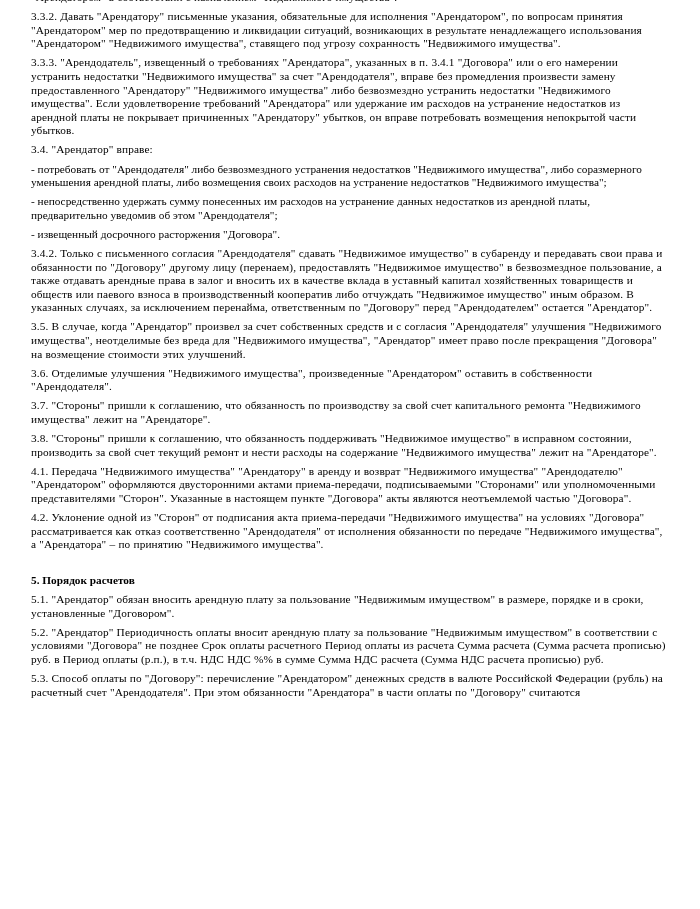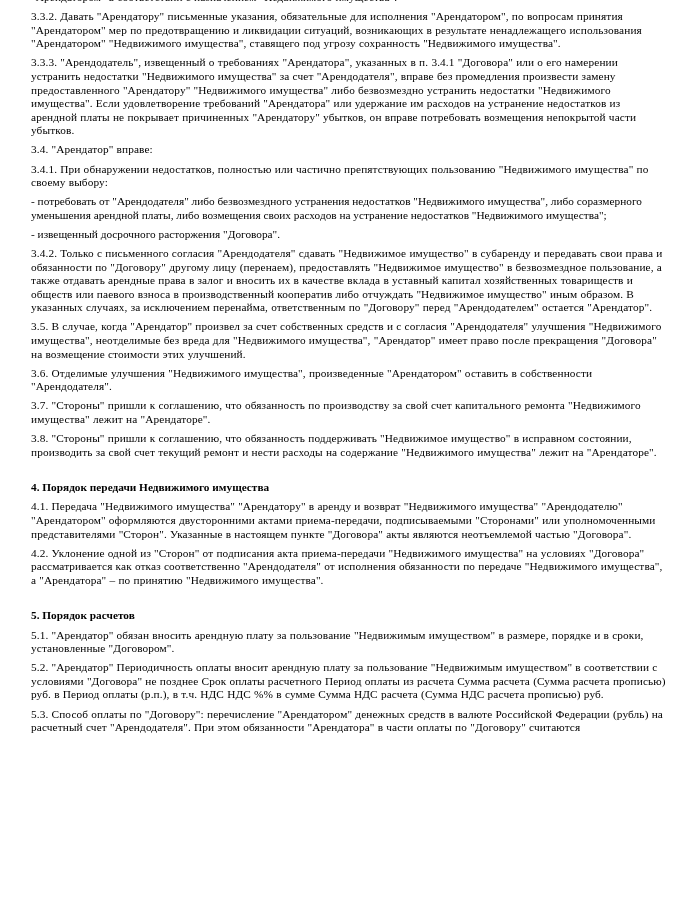--- a/index.html
+++ b/index.html
@@ -65,39 +65,38 @@
   <div class="doc-body">
 
     <p class="para clipped-top">"Арендатором" в соответствии с назначением "Недвижимого имущества".</p>
 
     <p class="para">3.3.2. Давать "Арендатору" письменные указания, обязательные для исполнения "Арендатором", по вопросам принятия "Арендатором" мер по предотвращению и ликвидации ситуаций, возникающих в результате ненадлежащего использования "Арендатором" "Недвижимого имущества", ставящего под угрозу сохранность "Недвижимого имущества".</p>
 
     <p class="para">3.3.3. "Арендодатель", извещенный о требованиях "Арендатора", указанных в п. 3.4.1 "Договора" или о его намерении устранить недостатки "Недвижимого имущества" за счет "Арендодателя", вправе без промедления произвести замену предоставленного "Арендатору" "Недвижимого имущества" либо безвозмездно устранить недостатки "Недвижимого имущества". Если удовлетворение требований "Арендатора" или удержание им расходов на устранение недостатков из арендной платы не покрывает причиненных "Арендатору" убытков, он вправе потребовать возмещения непокрытой части убытков.</p>
 
     <p class="para">3.4. "Арендатор" вправе:</p>
 
-    <p class="para">3.4.1. При обнаружении недостатков, полностью или частично препятствующих пользованию "Недвижимого имущества" по своему выбору:</p>
 
     <p class="dash">- потребовать от "Арендодателя" либо безвозмездного устранения недостатков "Недвижимого имущества", либо соразмерного уменьшения арендной платы, либо возмещения своих расходов на устранение недостатков "Недвижимого имущества";</p>
 
+    <p class="dash">- непосредственно удержать сумму понесенных им расходов на устранение данных недостатков из арендной платы, предварительно уведомив об этом "Арендодателя";</p>
 
     <p class="dash">- извещенный досрочного расторжения "Договора".</p>
 
     <p class="para">3.4.2. Только с письменного согласия "Арендодателя" сдавать "Недвижимое имущество" в субаренду и передавать свои права и обязанности по "Договору" другому лицу (перенаем), предоставлять "Недвижимое имущество" в безвозмездное пользование, а также отдавать арендные права в залог и вносить их в качестве вклада в уставный капитал хозяйственных товариществ и обществ или паевого взноса в производственный кооператив либо отчуждать "Недвижимое имущество" иным образом. В указанных случаях, за исключением перенайма, ответственным по "Договору" перед "Арендодателем" остается "Арендатор".</p>
 
 
     <p class="para">3.5. В случае, когда "Арендатор" произвел за счет собственных средств и с согласия "Арендодателя" улучшения "Недвижимого имущества", неотделимые без вреда для "Недвижимого имущества", "Арендатор" имеет право после прекращения "Договора" на возмещение стоимости этих улучшений.</p>
 
     <p class="para">3.6. Отделимые улучшения "Недвижимого имущества", произведенные "Арендатором" оставить в собственности "Арендодателя".</p>
 
     <p class="para">3.7. "Стороны" пришли к соглашению, что обязанность по производству за свой счет капитального ремонта "Недвижимого имущества" лежит на "Арендаторе".</p>
 
     <p class="para">3.8. "Стороны" пришли к соглашению, что обязанность поддерживать "Недвижимое имущество" в исправном состоянии, производить за свой счет текущий ремонт и нести расходы на содержание "Недвижимого имущества" лежит на "Арендаторе".</p>
 
-    <p class="heading section-gap">4. Порядок передачи Недвижимого имущества</p>
 
     <p class="para">4.1. Передача "Недвижимого имущества" "Арендатору" в аренду и возврат "Недвижимого имущества" "Арендодателю" "Арендатором" оформляются двусторонними актами приема-передачи, подписываемыми "Сторонами" или уполномоченными представителями "Сторон". Указанные в настоящем пункте "Договора" акты являются неотъемлемой частью "Договора".</p>
 
     <p class="para">4.2. Уклонение одной из "Сторон" от подписания акта приема-передачи "Недвижимого имущества" на условиях "Договора" рассматривается как отказ соответственно "Арендодателя" от исполнения обязанности по передаче "Недвижимого имущества", а "Арендатора" – по принятию "Недвижимого имущества".</p>
 
     <p class="heading section-gap">5. Порядок расчетов</p>
 
     <p class="para">5.1. "Арендатор" обязан вносить арендную плату за пользование "Недвижимым имуществом" в размере, порядке и в сроки, установленные "Договором".</p>
 
     <p class="para">5.2. "Арендатор" Периодичность оплаты вносит арендную плату за пользование "Недвижимым имуществом" в соответствии с условиями "Договора" не позднее Срок оплаты расчетного Период оплаты из расчета Сумма расчета (Сумма расчета прописью) руб. в Период оплаты (р.п.), в т.ч. НДС НДС %% в сумме Сумма НДС расчета (Сумма НДС расчета прописью) руб.</p>

